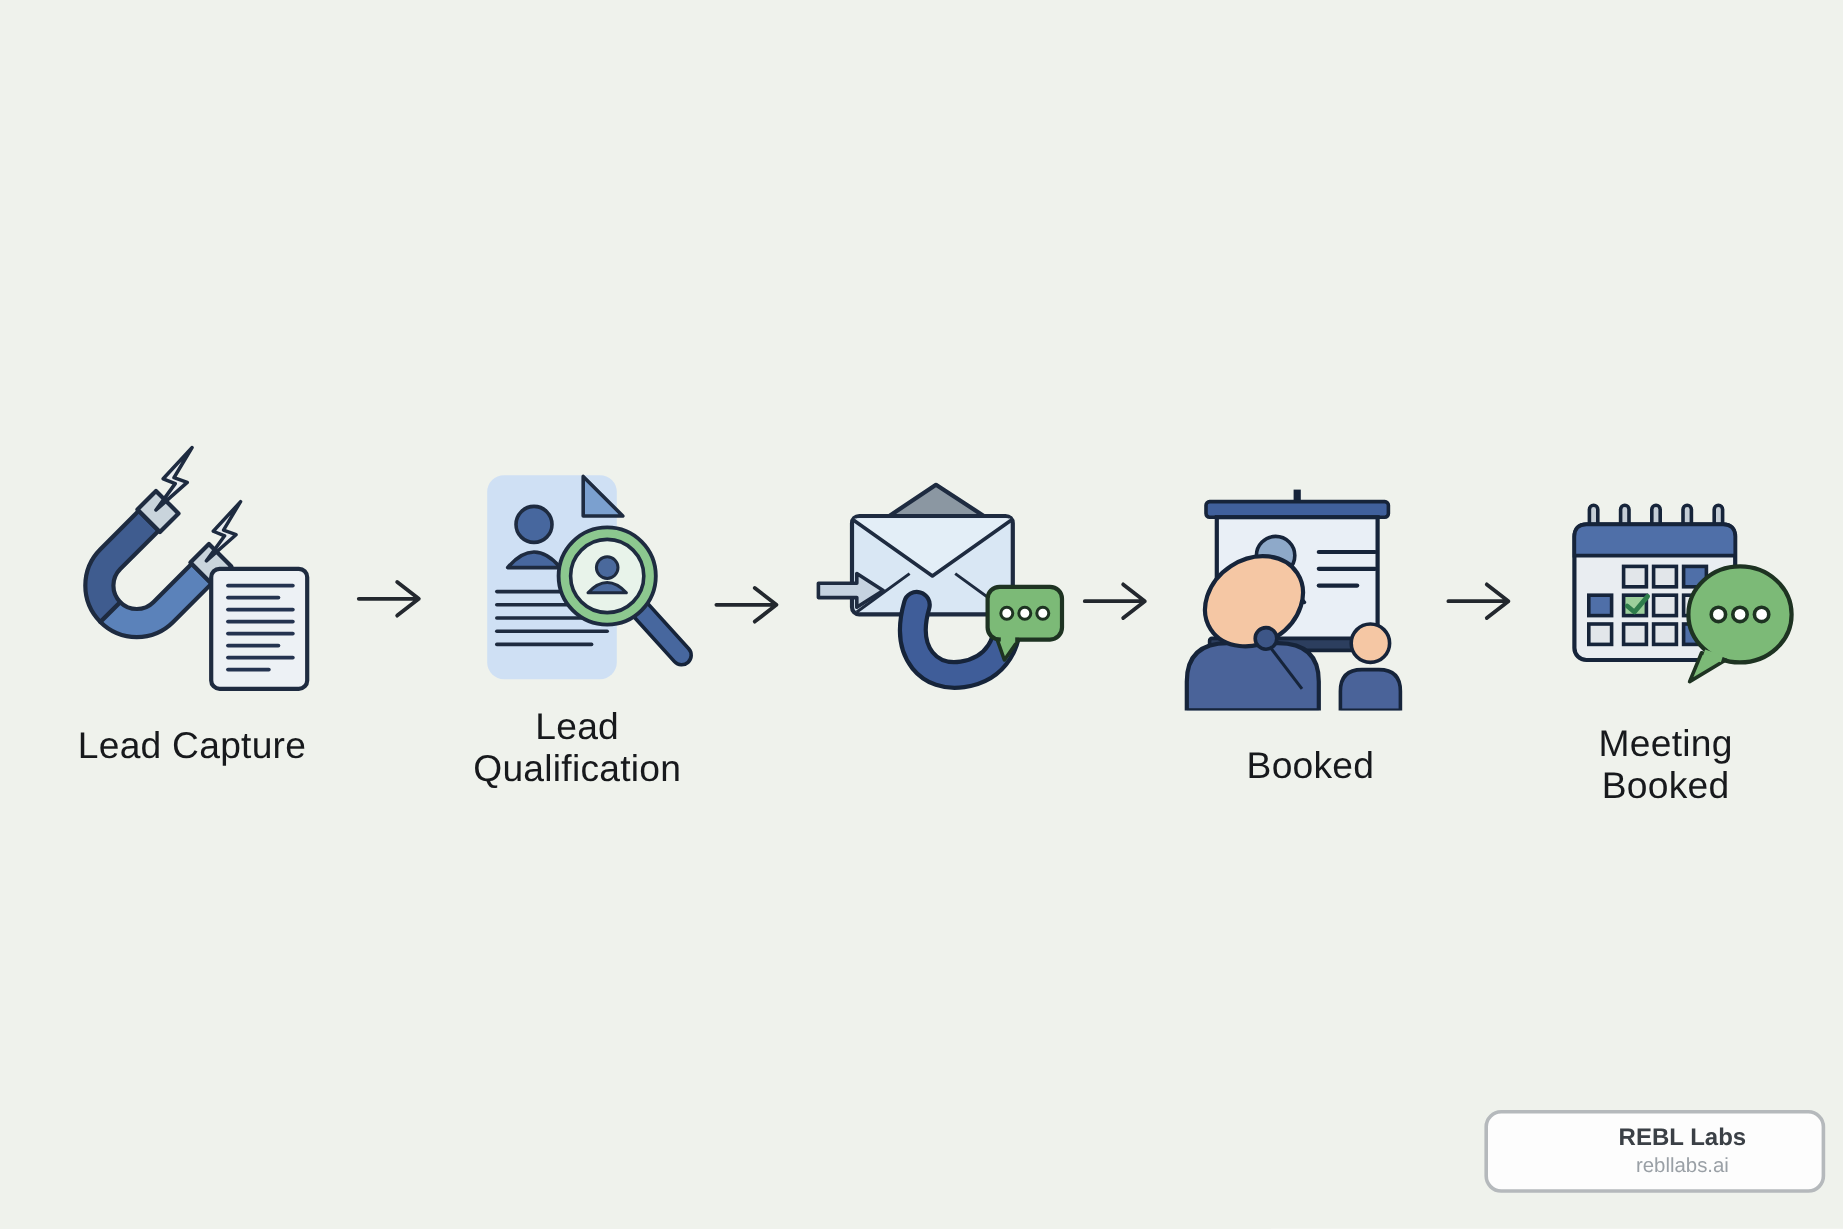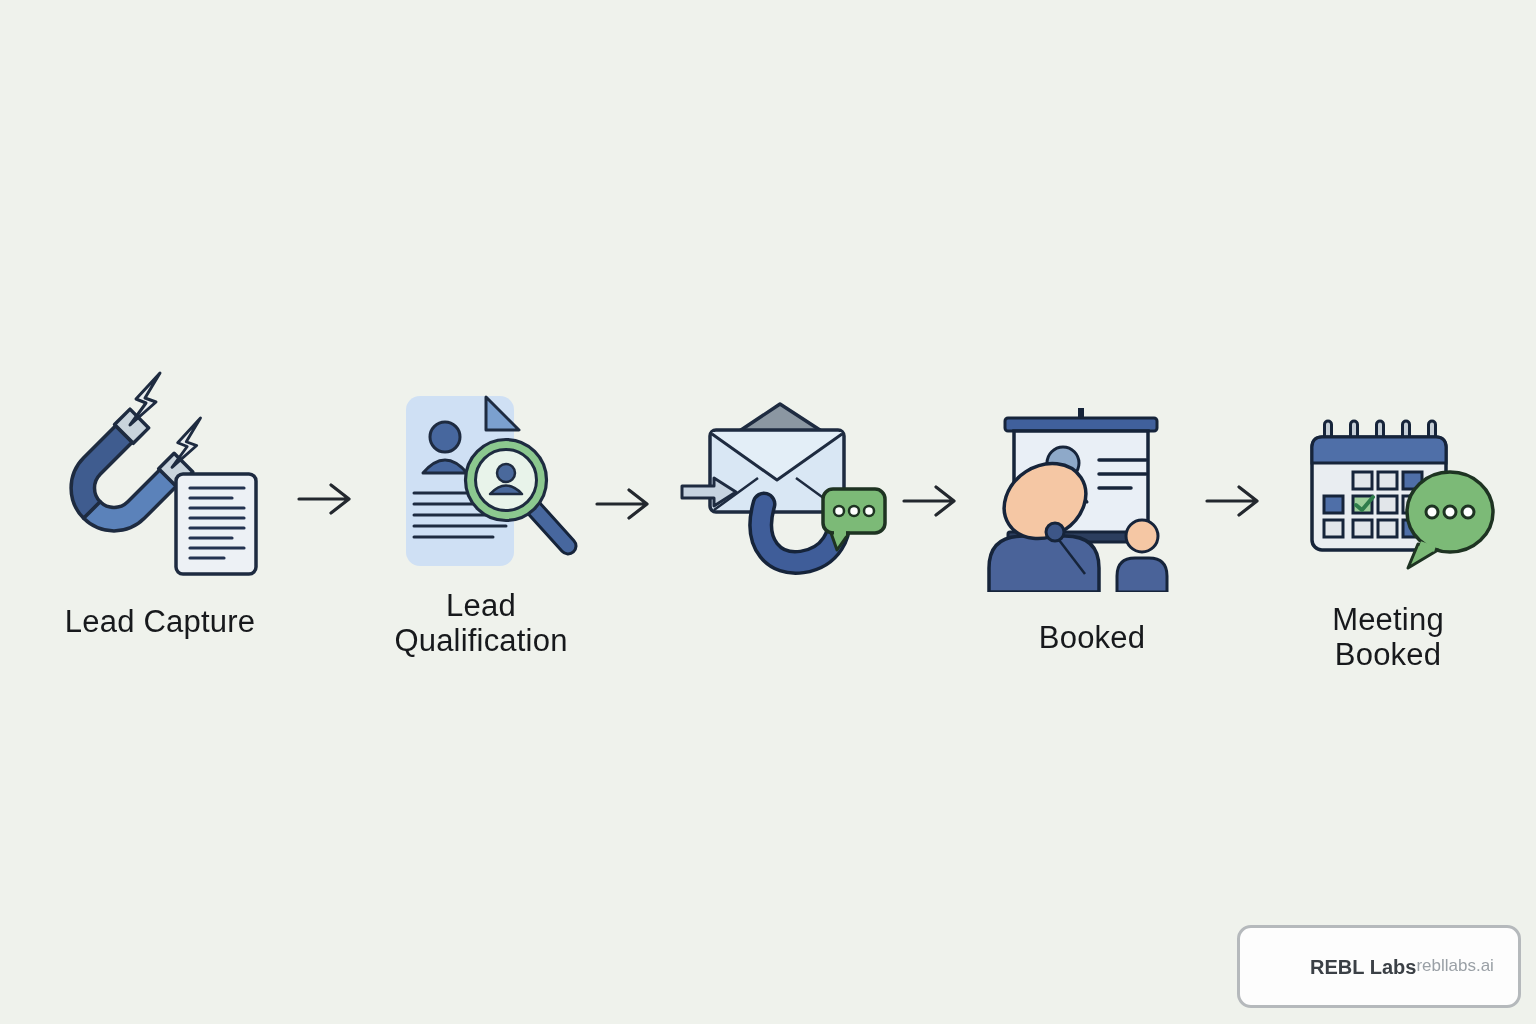--- a/index.html
+++ b/index.html
@@ -9,23 +9,23 @@
     font-family:"Liberation Sans",sans-serif;
   }
   .icon-box{position:absolute;}
   .stage-label{
     position:absolute;width:320px;text-align:center;
     font-weight:500;font-size:31px;line-height:35px;
     color:#17191c;white-space:pre-line;letter-spacing:.2px;
   }
   .arrow-box{position:absolute;}
   .badge{
-    position:absolute;left:1237px;top:925px;width:284px;height:83px;
+    position:absolute;left:1237px;top:925px;width:284px;height:69px;
     box-sizing:border-box;border:3px solid #b5b9bc;border-radius:14px;
-    background:#fdfdfd;display:flex;flex-direction:row;
+    background:#fdfdfd;display:flex;flex-direction:column;
     justify-content:center;align-items:center;padding-left:46px;
   }
   .badge-title{font-size:20px;font-weight:700;color:#3b4046;line-height:1.3;}
   .badge-sub{font-size:17px;color:#9aa0a6;line-height:1.3;text-align:right;}
 </style>
 </head>
 <body>
 
 <div class="canvas">
 

